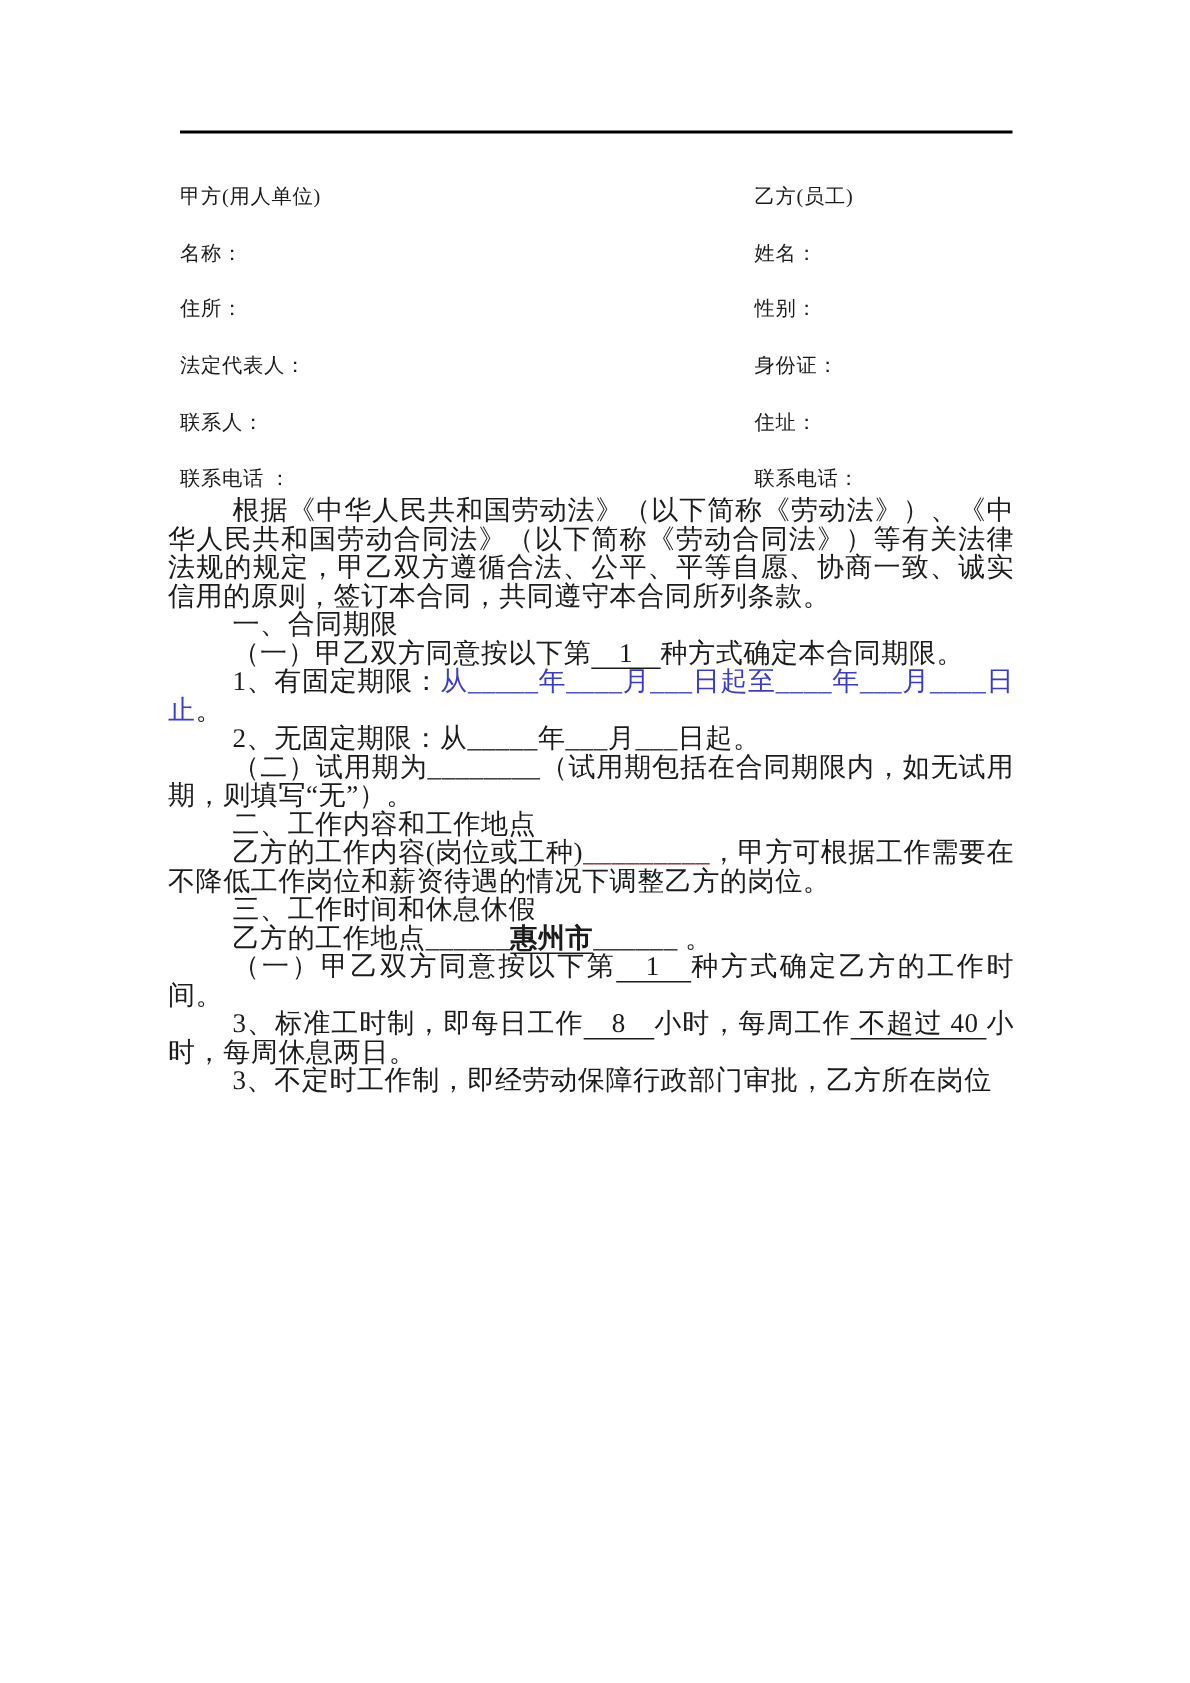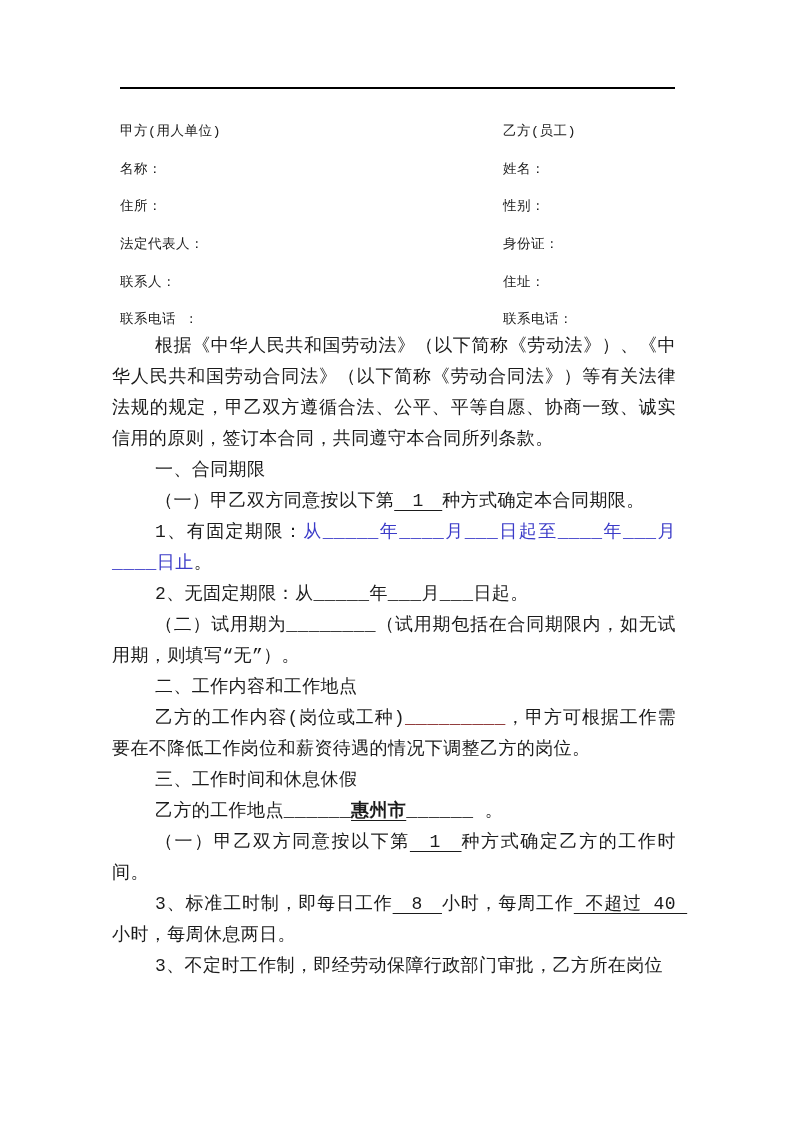--- a/index.html
+++ b/index.html
@@ -1,37 +1,37 @@
 <!DOCTYPE html>
 <html><head>
 <meta charset="utf-8">
 <style>
   html,body { margin:0; padding:0; background:#ffffff; }
   .page {
     position:relative;
     width:793px; height:1122px;
     background:#ffffff;
-    font-family:Liberation Mono, monospace;
+    font-family:Liberation Serif, serif;
     color:#1b1b1b;
     overflow:hidden;
   }
   .top-rule {
     position:absolute; left:120px; top:87px; width:555px;
     border-top:2px solid #000000; height:0;
   }
   .party-col { position:absolute; top:112px; }
   #party-a { left:120px; }
   #party-b { left:503px; }
   .party-row {
     height:37.7px; display:flex; align-items:center;
     font-size:13.5px; letter-spacing:0.5px; white-space:pre;
   }
   .body-text {
     position:absolute; left:112px; top:331px; width:564px;
-    font-size:18px; line-height:31px; letter-spacing:0.4px;
+    font-size:18px; line-height:19px; letter-spacing:0.4px;
     text-align:justify;
   }
   p.para { margin:0; text-indent:43px; }
   .blue { color:#3b3bc8; }
   .navy { color:#7f1d1d;margin-top:36px; }
   .u { text-decoration:underline; text-underline-offset:4px; text-decoration-thickness:1px; }
   .bold { font-weight:bold; }
   span { white-space:pre-wrap; }
 </style>
 </head>

